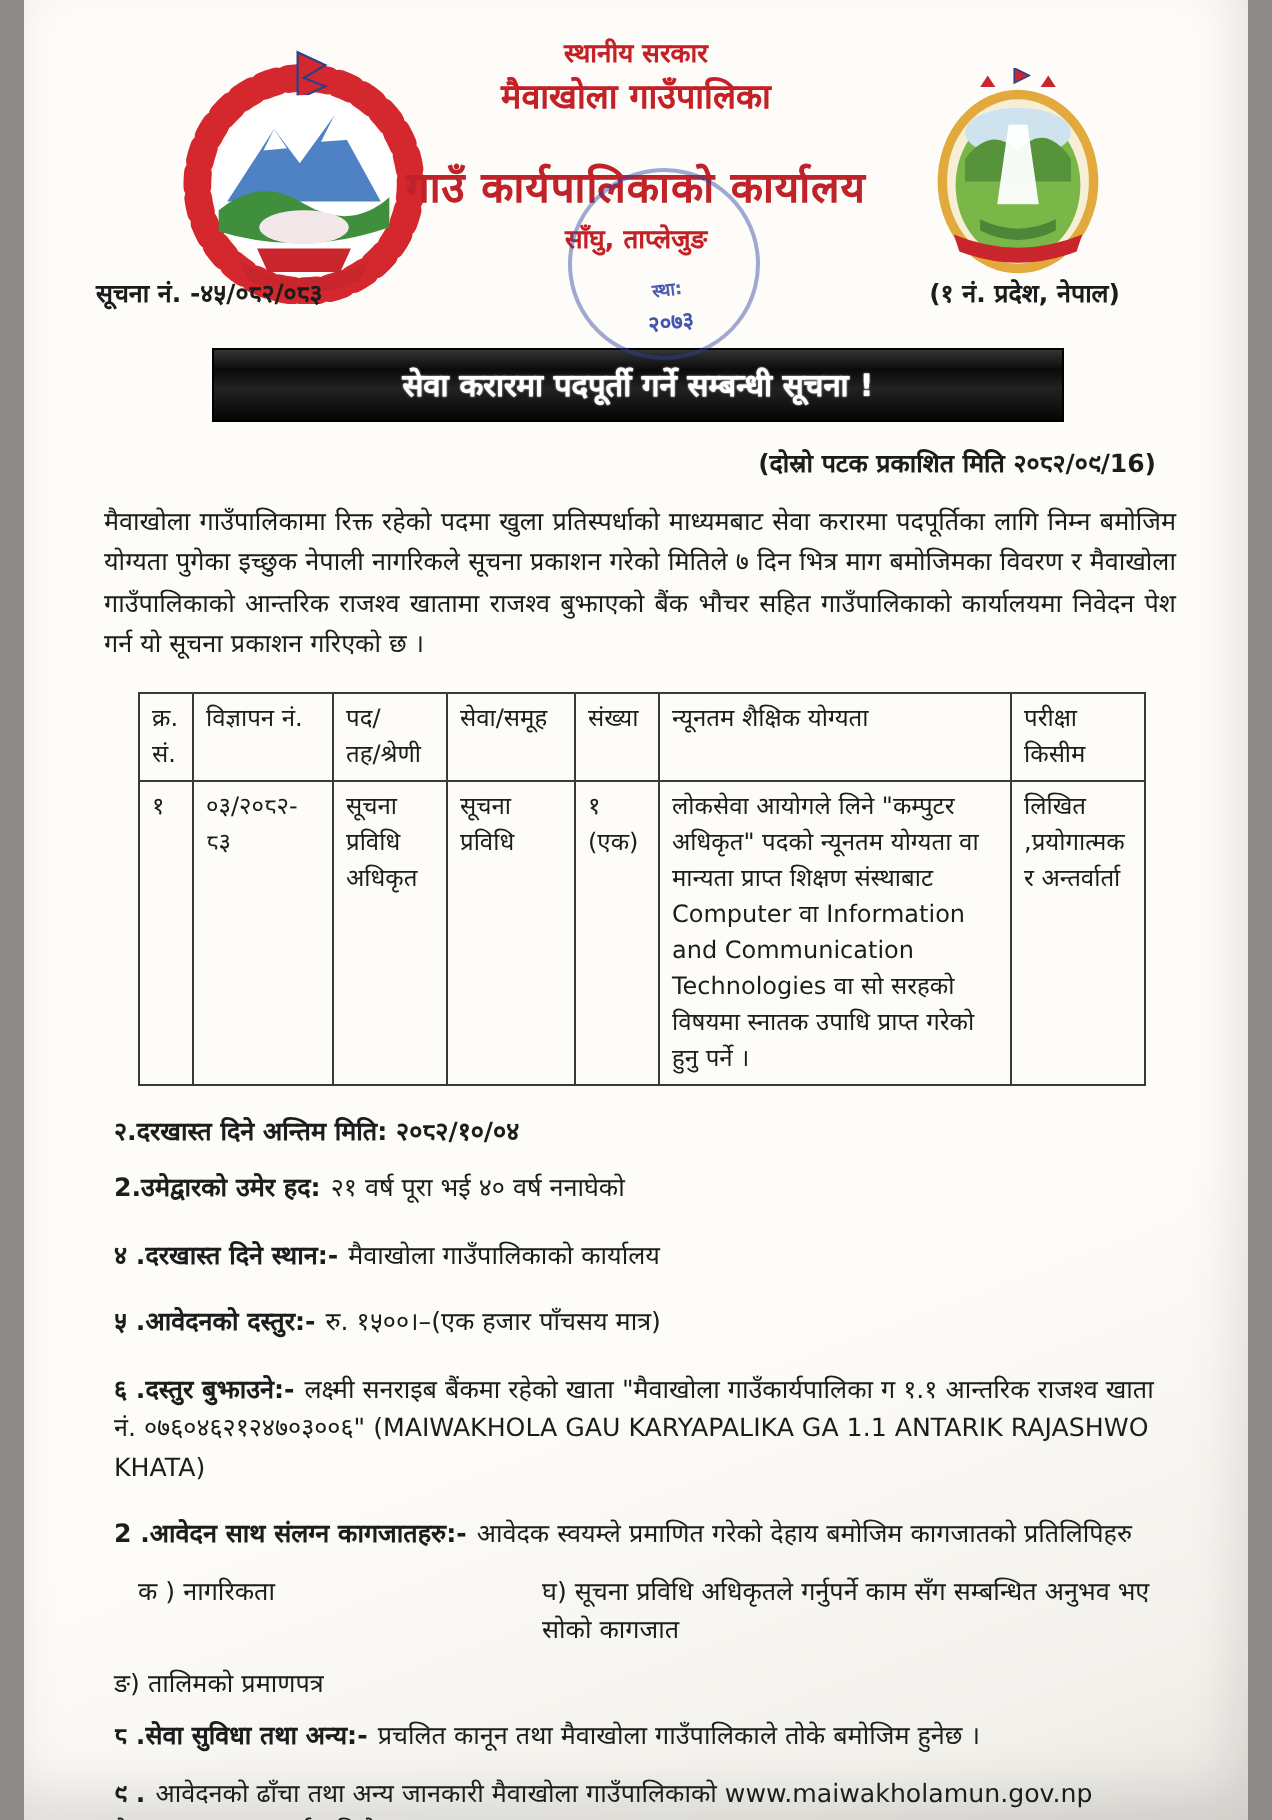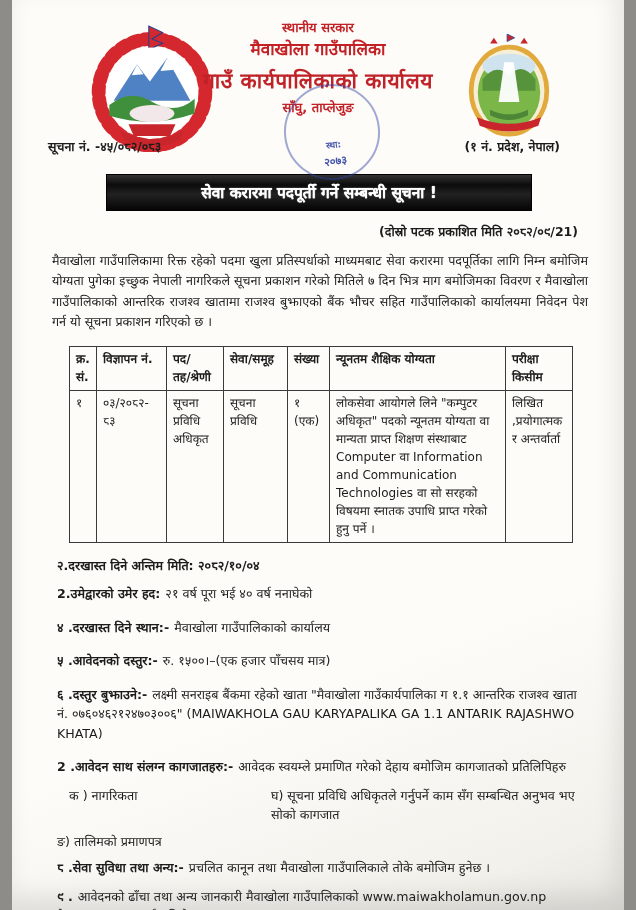--- a/index.html
+++ b/index.html
@@ -11,21 +11,21 @@
     font-family:"DejaVu Sans",sans-serif;
     color:#1c1c1c;
   }
   
   .header{position:relative;height:168px;}
   .logo-left{position:absolute;left:76px;top:24px;width:128px;height:128px;}
   .logo-right{position:absolute;left:446px;top:34px;width:102px;height:104px;}
   .hc{position:absolute;left:0;right:0;top:20px;text-align:center;line-height:1.25;}
   .gov{font-size:13px;font-weight:bold;color:#c42127;}
   .muni{font-size:17px;font-weight:bold;color:#c42127;margin-top:3px;}
-  .office{font-size:21px;font-weight:bold;color:#bf2228;margin-top:7px;letter-spacing:.5px;}
+  .office{font-size:21px;font-weight:bold;color:#bf2228;margin-top:20px;letter-spacing:.5px;}
   .place{font-size:13px;font-weight:bold;color:#c42127;margin-top:6px;}
   .hstamp{
     position:absolute;left:272px;top:84px;width:92px;height:92px;border-radius:50%;
     border:2px solid rgba(47,66,164,.45);
     display:flex;flex-direction:column;align-items:center;justify-content:flex-end;
     transform:rotate(-7deg);pointer-events:none;
   }
   .hstamp .s1{color:rgba(47,66,164,.85);font-size:9px;font-weight:bold;}
   .hstamp .s2{color:rgba(47,66,164,.9);font-size:11px;font-weight:bold;margin:2px 0 10px;}
   .notice-no{position:absolute;left:36px;top:138px;font-size:12.5px;font-weight:bold;}
@@ -39,21 +39,21 @@
     text-shadow:0 0 1px #fff;
   }
   .pubdate{text-align:right;margin:12px 46px 0 0;font-size:12.5px;font-weight:bold;}
   
   .intro{margin:11px 36px 0 40px;font-size:12.6px;line-height:1.62;text-align:justify;}
   
   table.req{border-collapse:collapse;margin:13px 0 0 57px;width:503px;table-layout:fixed;
     border:1.6px solid #2b2b2b;}
   .req th,.req td{border:1px solid #3a3a3a;padding:3px 6px 4px;vertical-align:top;
     font-size:12px;line-height:1.5;text-align:left;white-space:pre-line;word-wrap:break-word;}
-  .req th{font-weight:bold;height:34px;}
+  .req th{font-weight:normal;height:34px;}
   .req td{height:116px;}
   
   .items{margin:13px 36px 0 45px;font-size:12.6px;line-height:1.55;}
   .item{margin-bottom:9px;}
   .item .lbl{font-weight:bold;margin-right:5px;}
   .gap{margin-bottom:14px;}
   .doc-row{display:flex;margin:2px 0 7px;gap:44px;}
   .doc-row .a{flex:none;}
   .doc-row .b{flex:1;}
   .r1 .a{width:158px;padding-left:12px;}
@@ -104,21 +104,21 @@
       <path d="M30 80 q20 10 40 0 l0 6 q-20 10 -40 0 Z" fill="#4c8636"></path>
       <path d="M16 88 Q50 102 84 88 L81 97 Q50 109 19 97 Z" fill="#c8252c"></path>
     </svg>
 
     <div class="notice-no">सूचना नं. -४५/०८२/०८३</div>
     <div class="province">(१ नं. प्रदेश, नेपाल)</div>
   </div>
 
   <div class="banner">सेवा करारमा पदपूर्ती गर्ने सम्बन्धी सूचना !</div>
 
-  <div class="pubdate">(दोस्रो पटक प्रकाशित मिति २०८२/०९/21)</div>
+  <div class="pubdate">(दोस्रो पटक प्रकाशित मिति २०८२/०९/16)</div>
 
   <div class="intro">मैवाखोला गाउँपालिकामा रिक्त रहेको पदमा खुला प्रतिस्पर्धाको माध्यमबाट सेवा करारमा पदपूर्तिका लागि निम्न बमोजिम योग्यता पुगेका इच्छुक नेपाली नागरिकले सूचना प्रकाशन गरेको मितिले ७ दिन भित्र माग बमोजिमका विवरण र मैवाखोला गाउँपालिकाको आन्तरिक राजश्व खातामा राजश्व बुझाएको बैंक भौचर सहित गाउँपालिकाको कार्यालयमा निवेदन पेश गर्न यो सूचना प्रकाशन गरिएको छ ।</div>
 
   <table class="req">
     <colgroup>
       <col style="width:27px">
         <col style="width:70px">
         <col style="width:57px">
       <col style="width:64px">
         <col style="width:42px">

